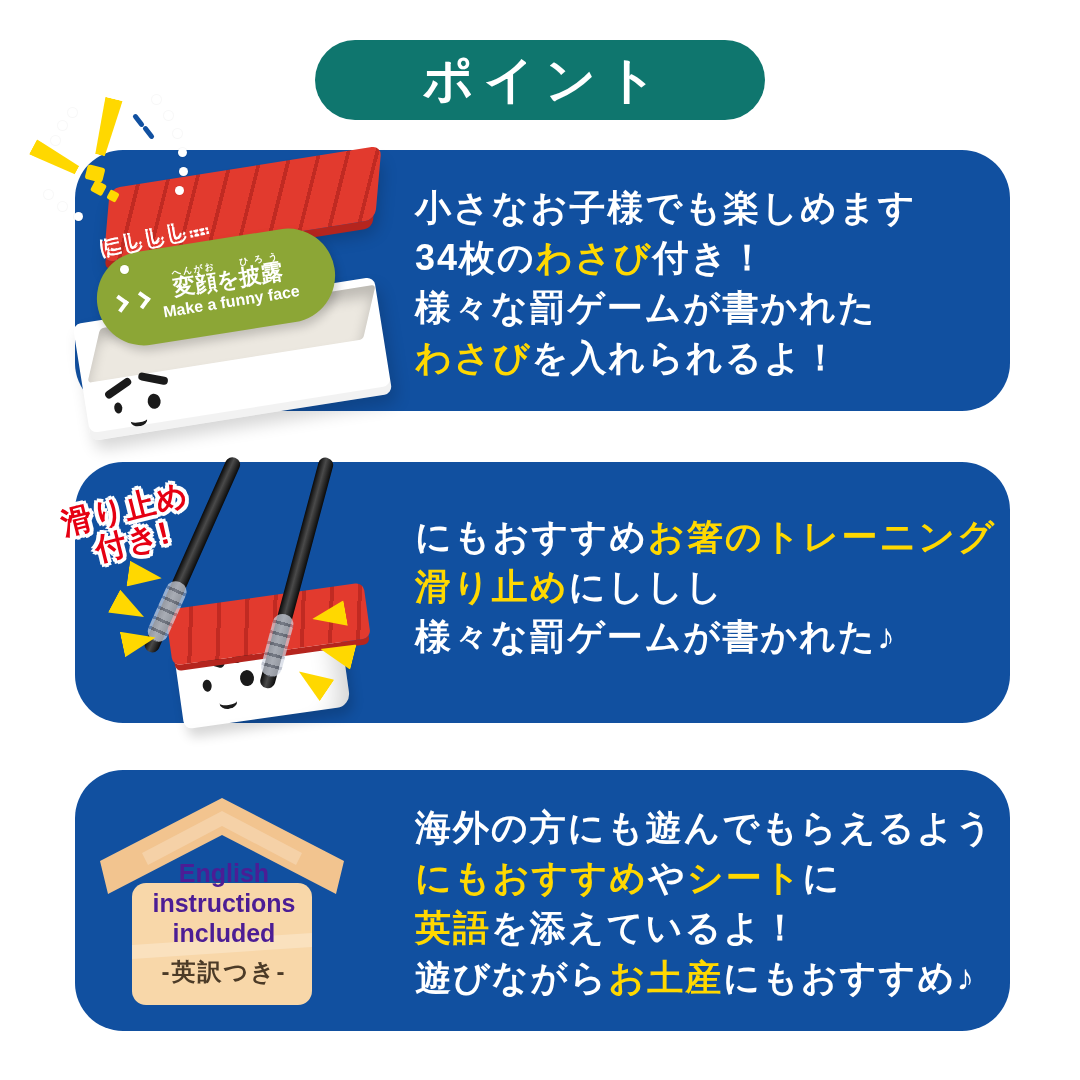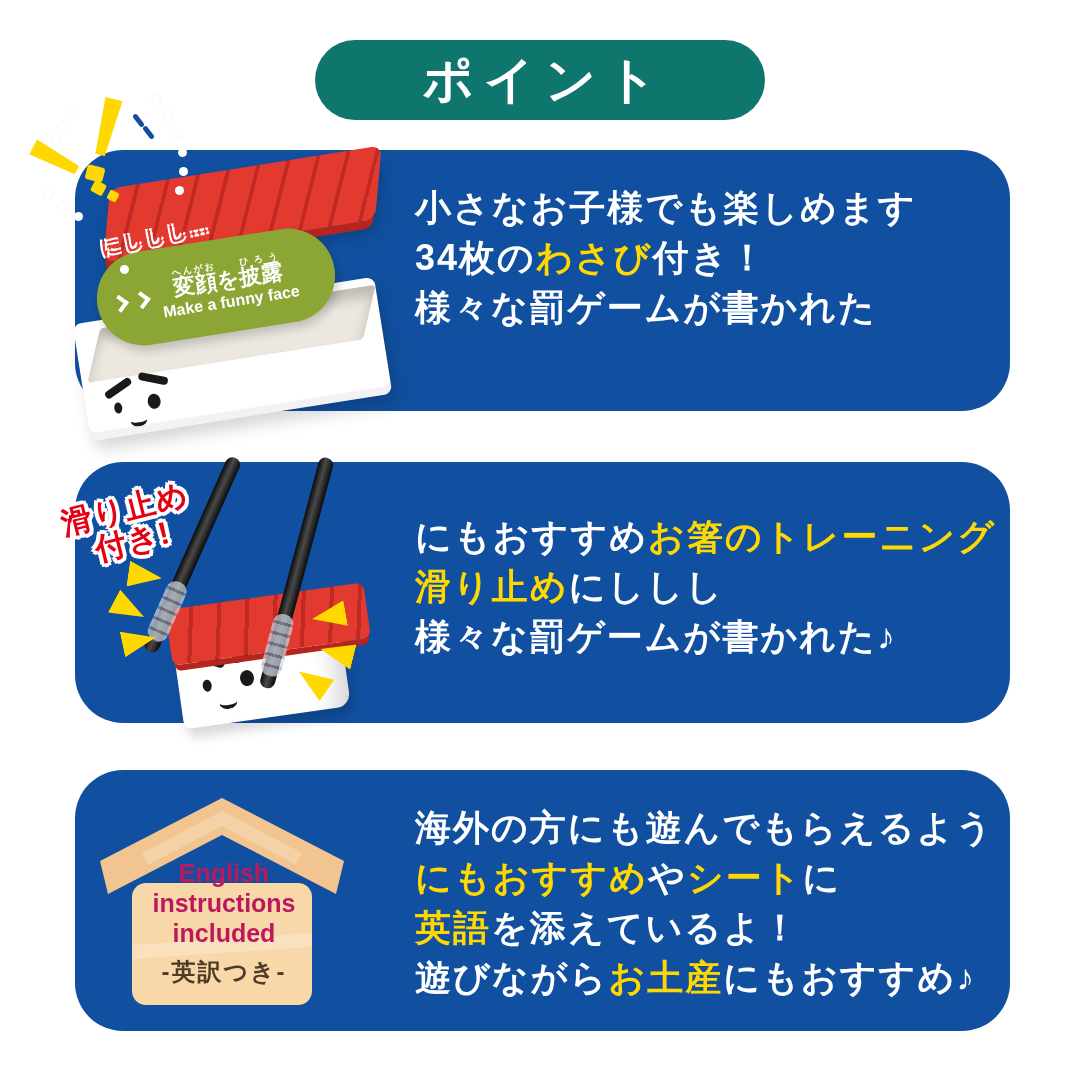--- a/index.html
+++ b/index.html
@@ -77,21 +77,21 @@
         box-shadow:0 8px 0 -2px #b5251e;}
   .body2{position:absolute;left:178px;top:636px;width:168px;height:82px;z-index:2;
         transform:rotate(-8deg);background:#fff;border-radius:6px 10px 14px 8px;
         box-shadow:inset -30px 0 25px -20px rgba(0,0,0,.18),3px 9px 12px rgba(0,0,0,.16);}
   .tri{position:absolute;background:#ffd800;z-index:6;clip-path:polygon(0 0,100% 50%,0 100%);}
   .tril{width:34px;height:26px;}
   .trir{width:34px;height:26px;clip-path:polygon(100% 0,0 50%,100% 100%);}
   
   .house{position:absolute;left:92px;top:795px;z-index:3;}
   .plaque-text{position:absolute;left:105px;top:858px;width:238px;z-index:4;text-align:center;}
-  .plaque-en{color:#be185d;font-size:25px;line-height:1.2;font-weight:bold;}
+  .plaque-en{color:#4c1d95;font-size:25px;line-height:1.2;font-weight:bold;}
   .plaque-jp{color:#4c3b27;font-size:24px;font-weight:bold;margin-top:8px;letter-spacing:2px;}
 </style>
 </head>
 <body>
 
 <div class="page">
 
   <div class="pill">
     <span>ポイント</span>
   </div>
@@ -139,20 +139,21 @@
     <div class="wjp">
       <ruby><span>変顔</span><rt>へんがお</rt></ruby><span>を</span><ruby><span>披露</span><rt>ひろう</rt></ruby>
     </div>
     <div class="wen">Make a funny face</div>
   </div>
 
   <div class="tb tb1">
     <p><span>小さなお子様でも楽しめます</span></p>
     <p><span>34枚の</span><span class="hl">わさび</span><span>付き！</span></p>
     <p><span>様々な罰ゲームが書かれた</span></p>
+    <p><span class="hl">わさび</span><span>を入れられるよ！</span></p>
   </div>
 
   <div class="badge">
     <div>滑り止め</div>
     <div>付き!</div>
   </div>
   <div class="tri tril" style="left:128px;top:563px;transform:rotate(8deg);"></div>
   <div class="tri tril" style="left:112px;top:596px;transform:rotate(28deg);"></div>
   <div class="tri tril" style="left:122px;top:628px;transform:rotate(-12deg);"></div>
   <div class="tri trir" style="left:312px;top:603px;transform:rotate(-10deg);"></div>

